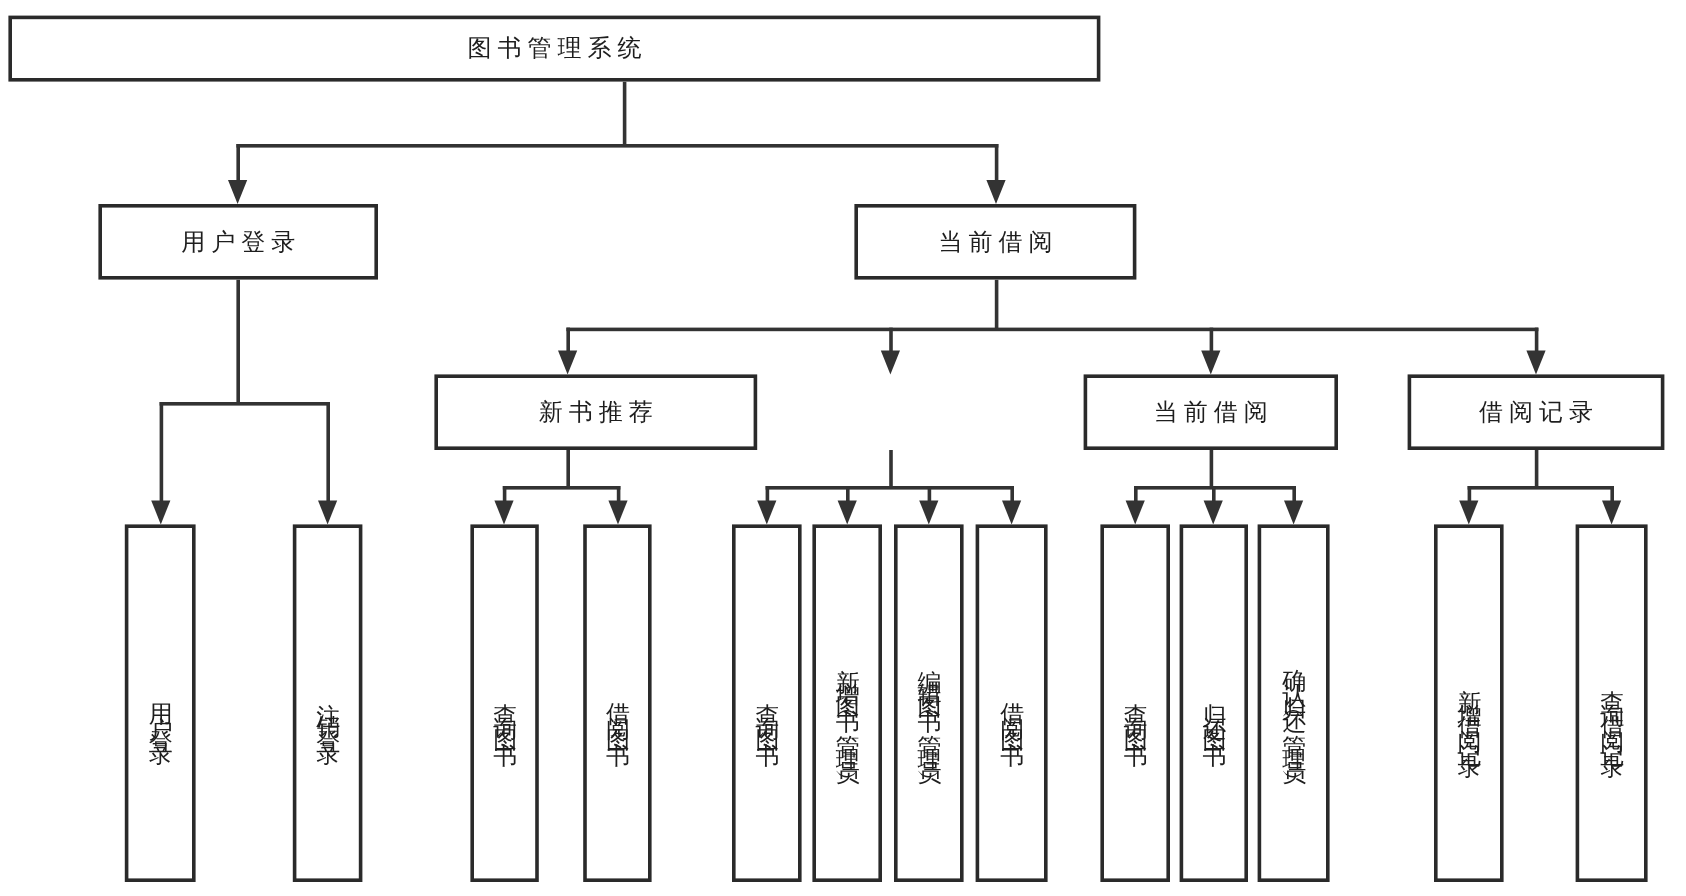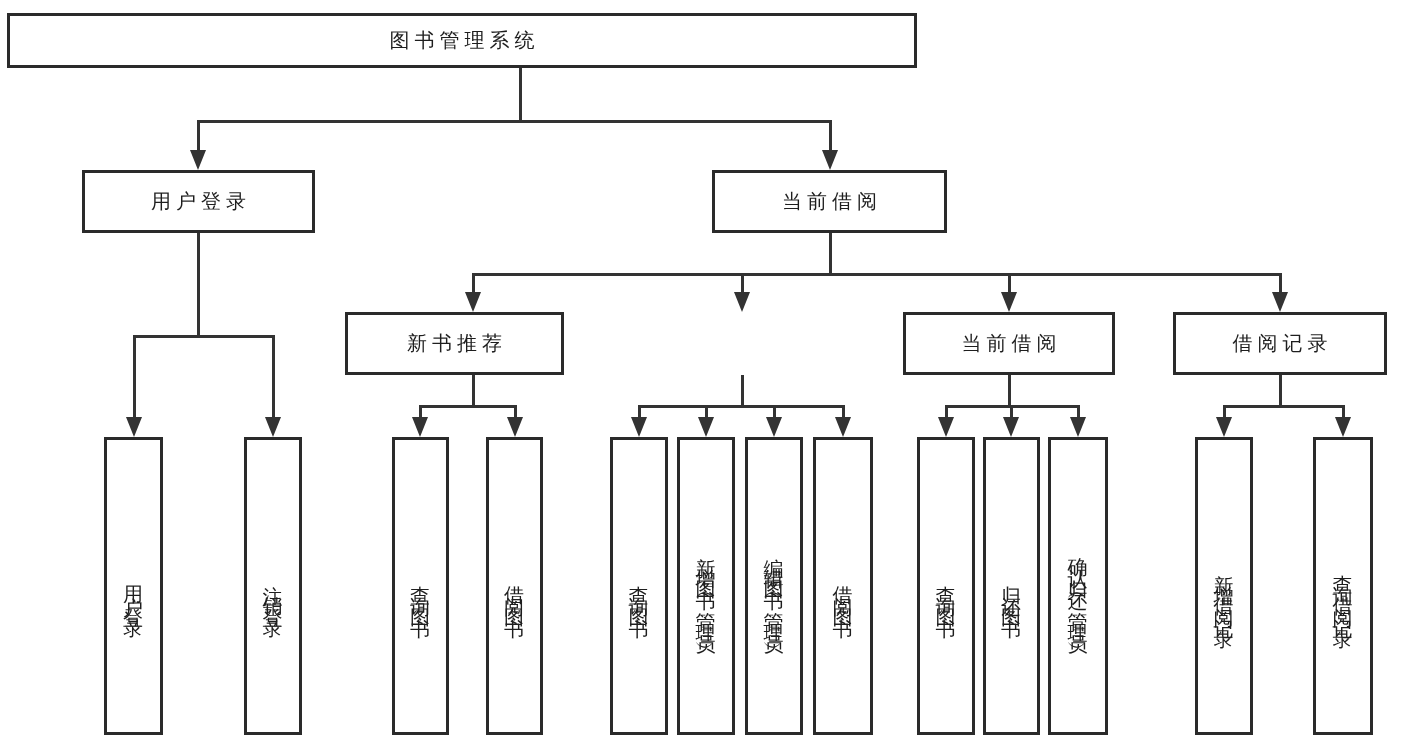--- a/index.html
+++ b/index.html
@@ -124,21 +124,21 @@
     <span>图书管理系统</span>
   </div>
 
   <div class="node hnode" style="left:82px;top:170px;width:233px;height:63px">
     <span>用户登录</span>
   </div>
   <div class="node hnode" style="left:712px;top:170px;width:235px;height:63px">
     <span>当前借阅</span>
   </div>
 
-  <div class="node hnode" style="left:345px;top:312px;width:219px;height:63px">
+  <div class="node hnode" style="left:362px;top:312px;width:269px;height:63px">
     <span>新书推荐</span>
   </div>
   <div class="node hnode" style="left:1173px;top:312px;width:214px;height:63px">
     <span>借阅记录</span>
   </div>
   <div class="node hnode" style="left:903px;top:312px;width:212px;height:63px">
     <span>当前借阅</span>
   </div>
 
   <div class="node leaf" style="left:104px;width:59px">

